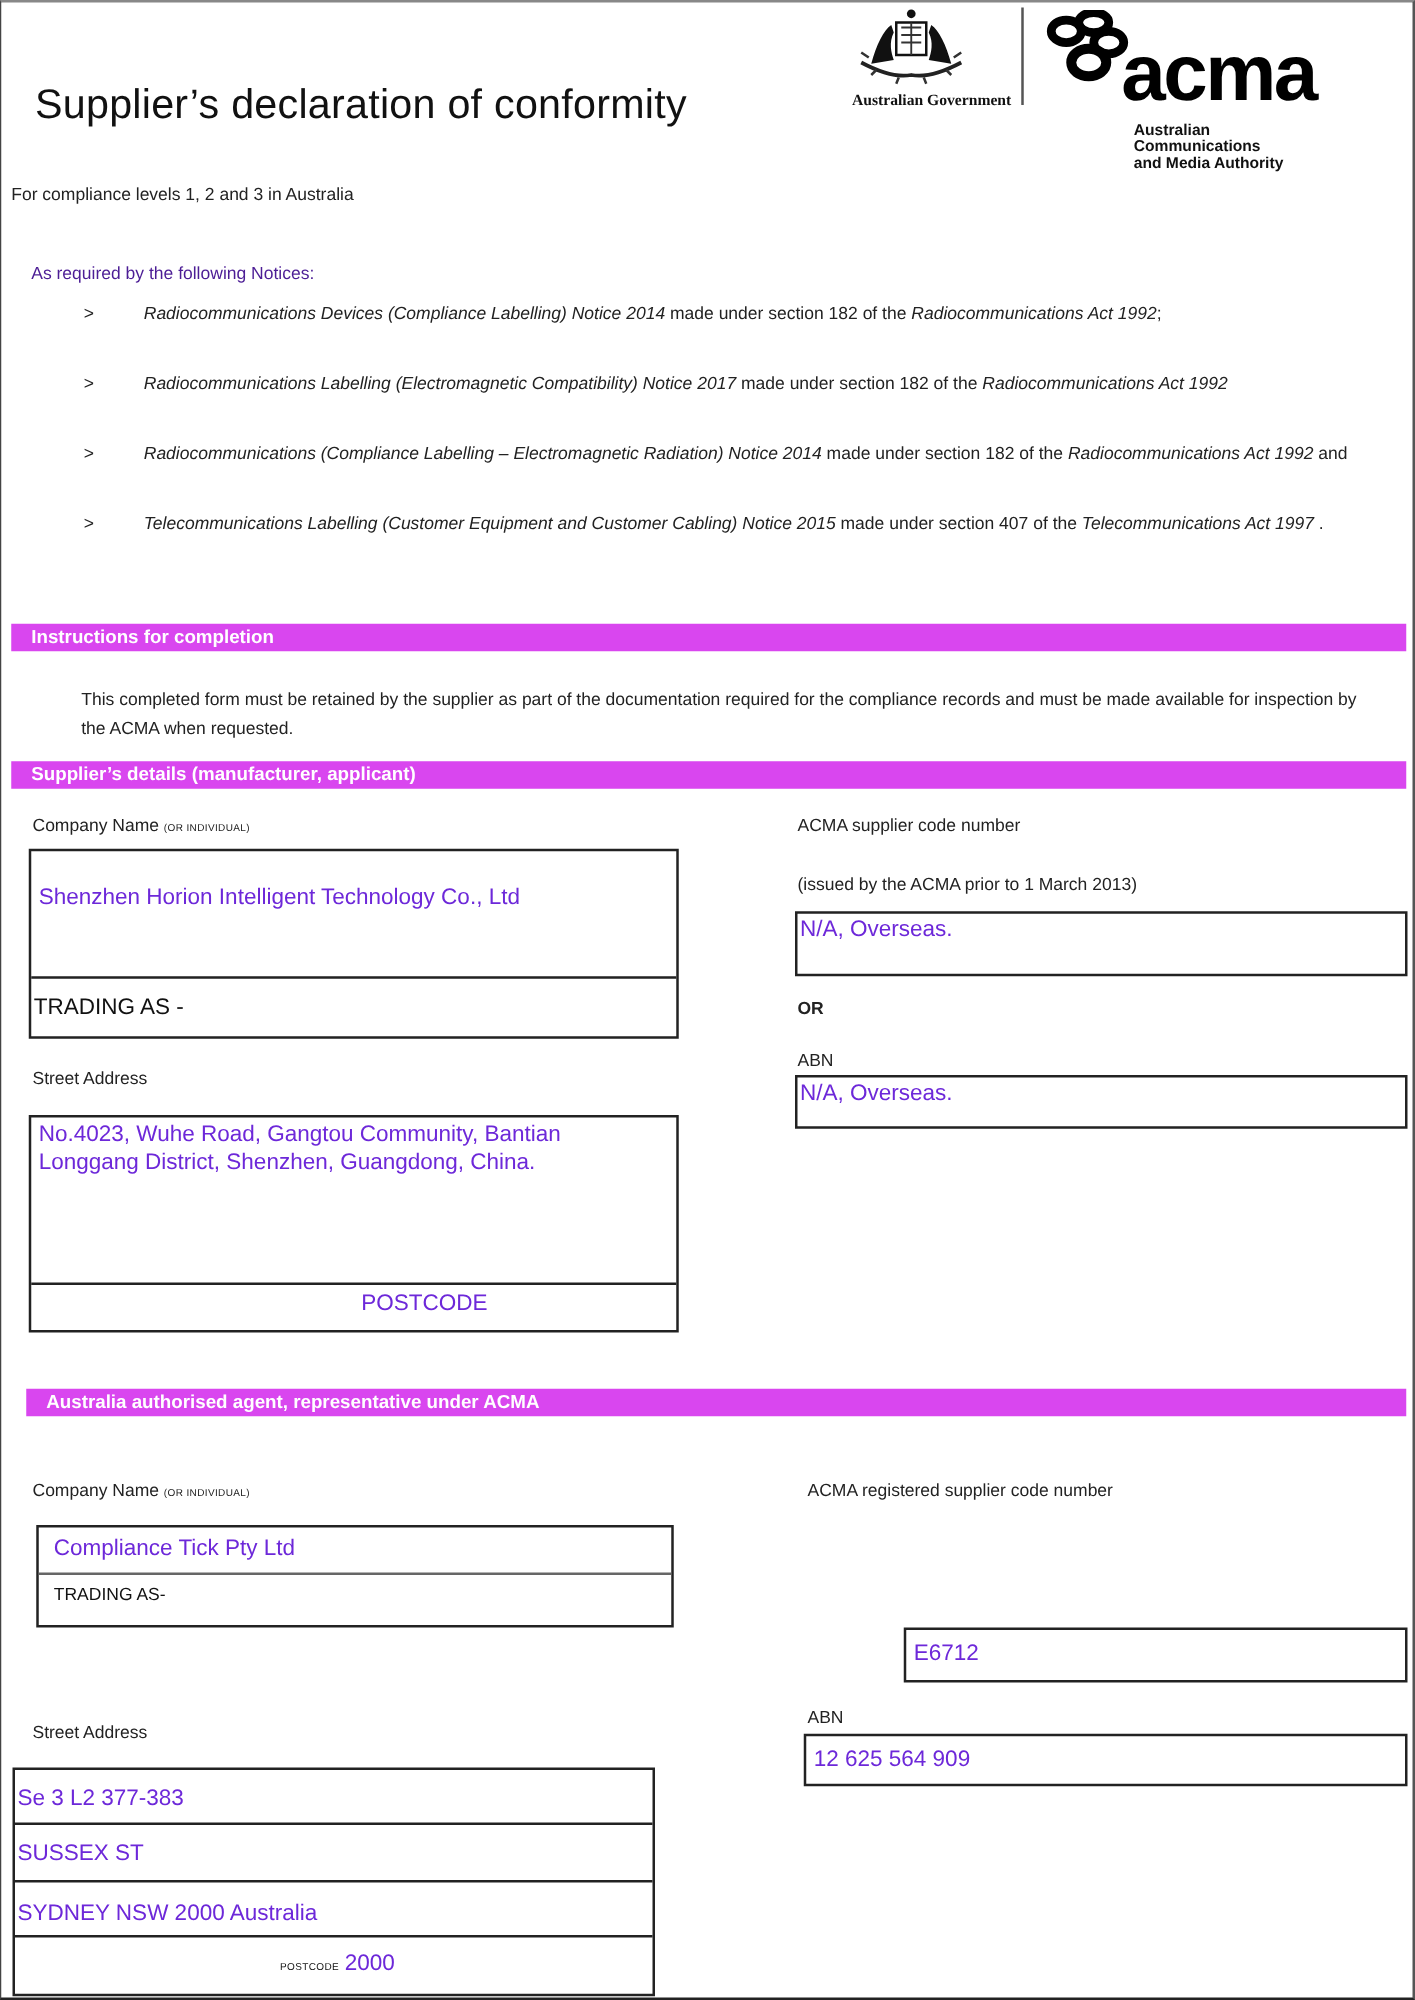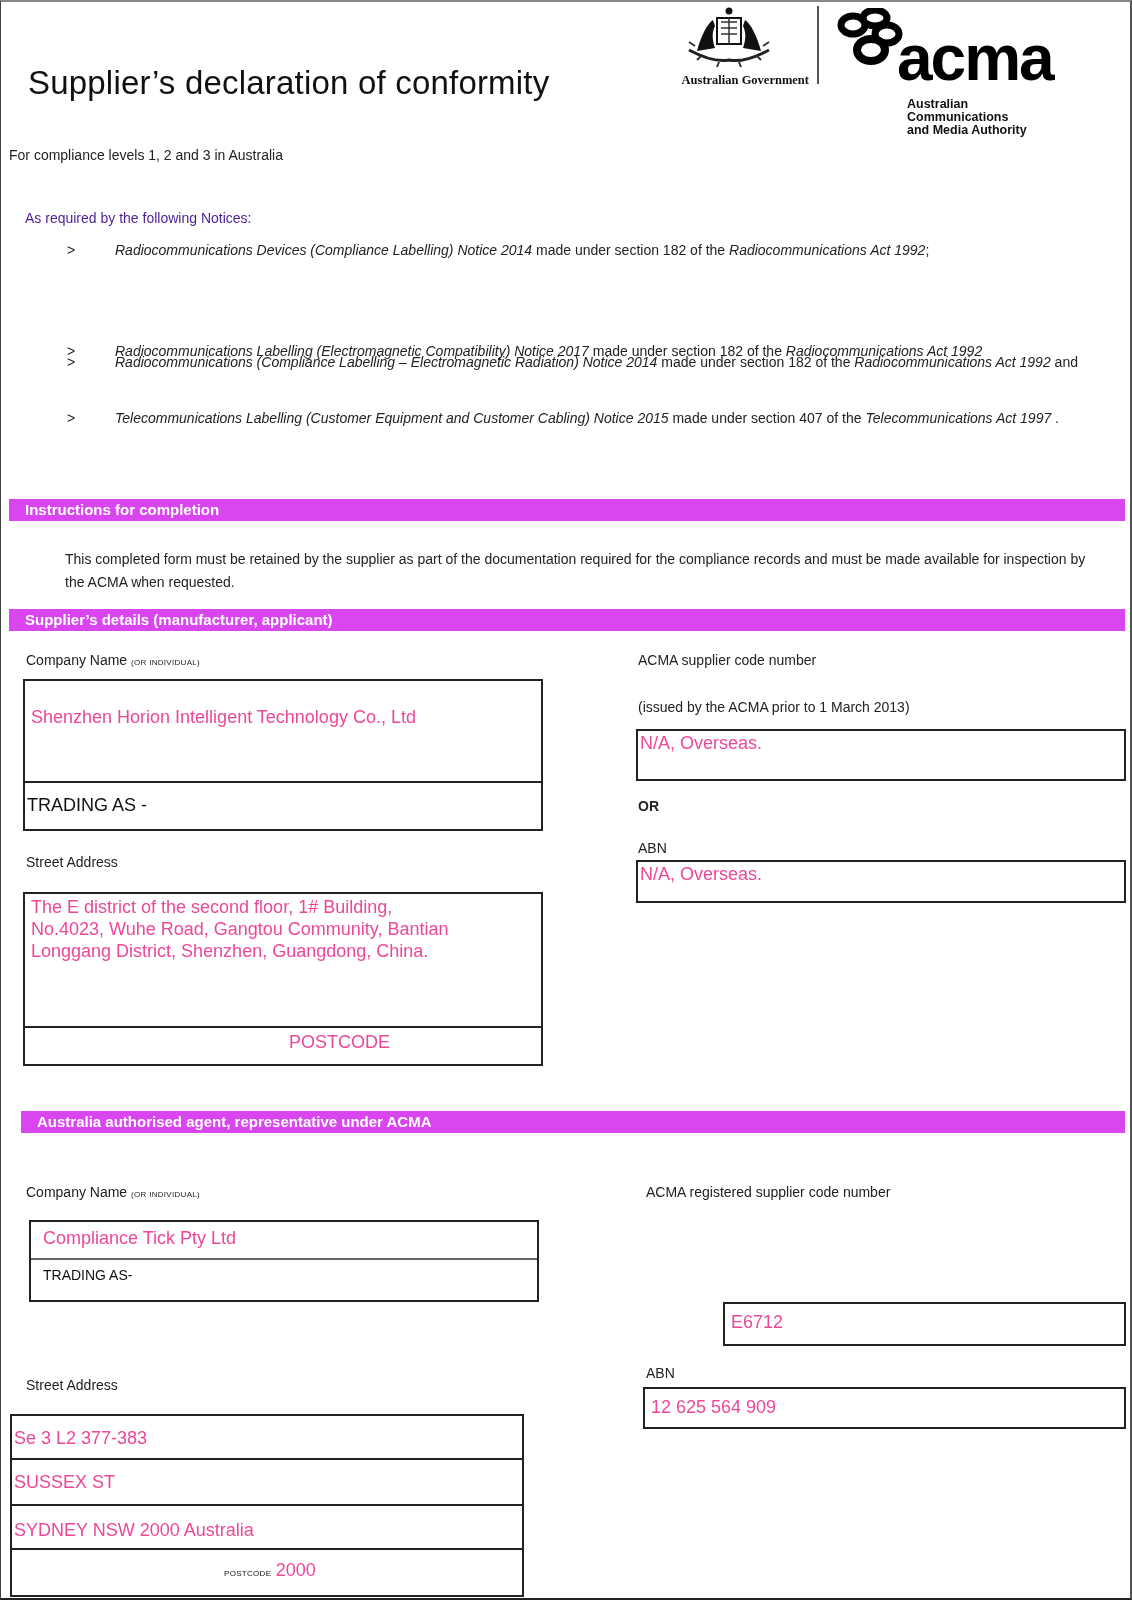--- a/index.html
+++ b/index.html
@@ -21,21 +21,21 @@
   .acma-sub { left: 906px; top: 96px; font-size: 12.5px; font-weight: bold; line-height: 13px; color: #111; }
   .notices-intro { left: 24px; top: 208px; font-size: 14px; color: #4c1d95; }
   .notice { position: absolute; left: 66px; width: 1040px; font-size: 14px; line-height: 25px; color: #222; }
   .notice .chev { display: inline-block; width: 48px; font-style: normal; }
   .notice i { font-style: italic; }
   .band { position: absolute; background: #d946ef; color: #fff; font-weight: bold; font-size: 15px; height: 22px; line-height: 22px; padding-left: 16px; box-sizing: border-box; }
   .instr-text { left: 64px; top: 546px; width: 1040px; font-size: 14px; line-height: 23px; color: #222; }
   .label { font-size: 14px; color: #222; }
   .small-caps { font-size: 8px; letter-spacing: 0.3px; }
   .box { position: absolute; border: 2px solid #222; box-sizing: border-box; background: #fff; }
-  .box-text { font-size: 18px; color: #ec4899; }
+  .box-text { font-size: 18px; color: #6d28d9; }
   .hline { position: absolute; height: 2px; background: #222; }
 </style>
 </head>
 <body>
 
 <div class="abs title">Supplier’s declaration of conformity</div>
 <div class="abs subtitle">For compliance levels 1, 2 and 3 in Australia</div>
 
 <div class="abs gov-logo">
   <svg class="crest" viewBox="0 0 100 62">
@@ -63,21 +63,21 @@
   <div>Australian</div>
   <div>Communications</div>
   <div>and Media Authority</div>
 </div>
 
 <div class="abs notices-intro">As required by the following Notices:</div>
 
 <div class="notice" style="top:236px;">
   <span class="chev">&gt;</span><i>Radiocommunications Devices (Compliance Labelling) Notice 2014</i><span> made under  section 182 of the </span><i>Radiocommunications Act 1992</i><span>;</span>
 </div>
-<div class="notice" style="top:292px;margin-top:45px;">
+<div class="notice" style="top:292px;">
   <span class="chev">&gt;</span><i>Radiocommunications Labelling (Electromagnetic Compatibility) Notice 2017</i><span> made under section 182 of the </span><i>Radiocommunications Act 1992</i><span></span>
 </div>
 <div class="notice" style="top:348px;">
   <span class="chev">&gt;</span><i>Radiocommunications (Compliance Labelling – Electromagnetic Radiation) Notice 2014</i><span>  made under section 182 of the </span><i>Radiocommunications Act 1992</i><span>  and</span>
 </div>
 <div class="notice" style="top:404px;">
   <span class="chev">&gt;</span><i>Telecommunications Labelling (Customer Equipment and Customer Cabling) Notice 2015</i><span> made under section 407 of the </span><i>Telecommunications Act 1997</i><span> .</span>
 </div>
 
 <div class="band" style="left:8px; top:497px; width:1116px;">Instructions for completion</div>
@@ -91,21 +91,20 @@
 </div>
 <div class="box" style="left:22px; top:677px; width:520px; height:152px;">
   <div class="abs box-text" style="left:6px; top:26px;">Shenzhen Horion Intelligent Technology Co., Ltd</div>
   <div class="hline" style="left:0; right:0; top:100px;"></div>
   <div class="abs" style="left:2px; top:114px; font-size:18px;">TRADING AS    -</div>
 </div>
 
 <div class="abs label" style="left:25px; top:852px;">Street Address</div>
 <div class="box" style="left:22px; top:890px; width:520px; height:174px;">
   <div class="abs box-text" style="left:6px; top:2px; line-height:22px;">
-    <div>The E district of the second floor, 1# Building,</div>
     <div>No.4023, Wuhe Road, Gangtou Community, Bantian</div>
     <div>Longgang District, Shenzhen, Guangdong, China.</div>
   </div>
   <div class="hline" style="left:0; right:0; top:132px;"></div>
   <div class="abs box-text" style="left:264px; top:138px;">POSTCODE</div>
 </div>
 
 <div class="abs label" style="left:637px; top:650px;">ACMA supplier code number</div>
 <div class="abs label" style="left:637px; top:697px;">(issued by the ACMA prior to 1 March 2013)</div>
 <div class="box" style="left:635px; top:727px; width:490px; height:52px;">

